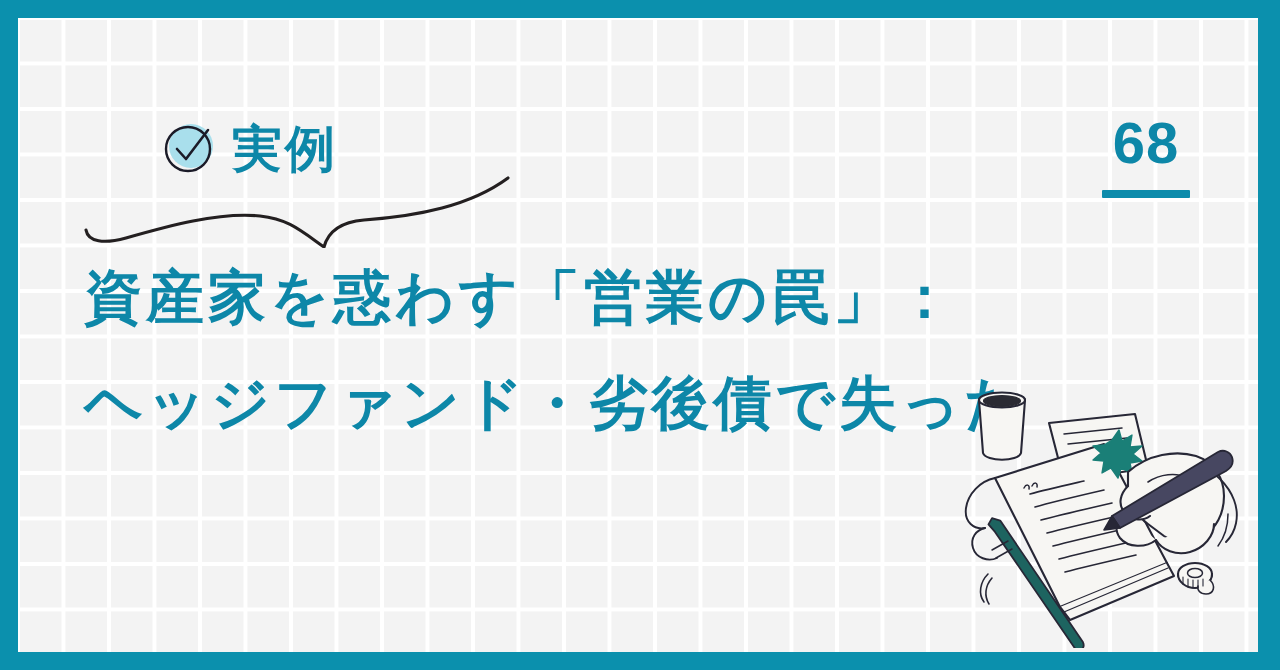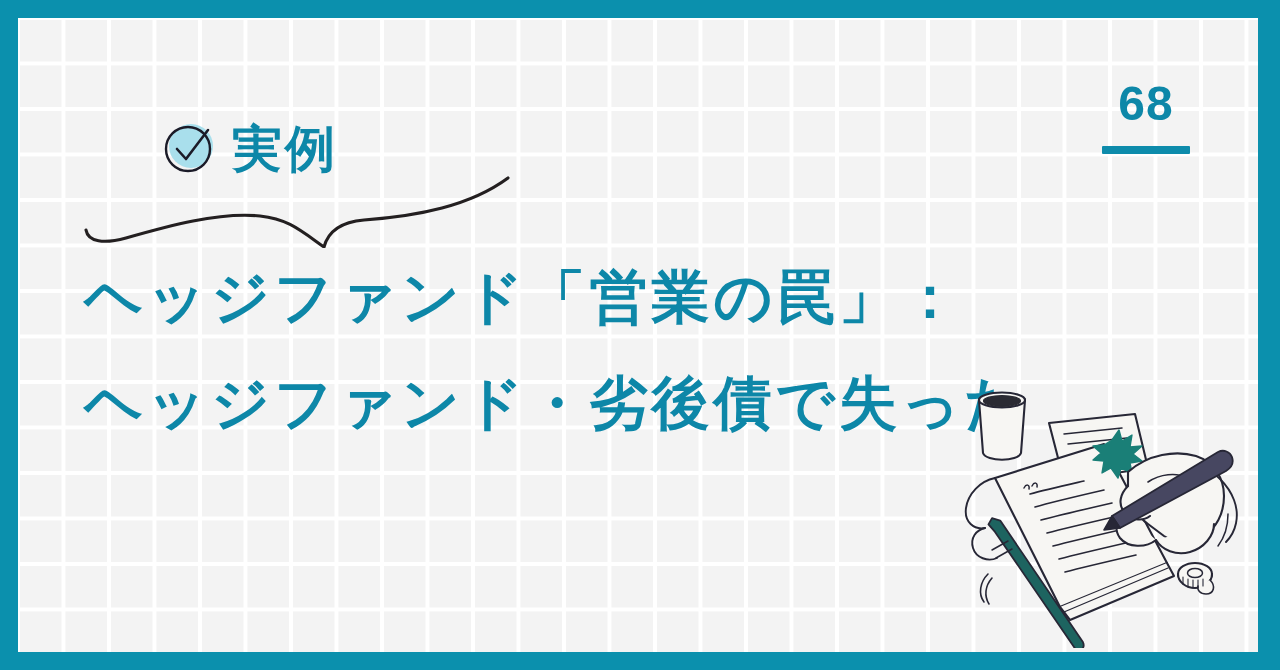--- a/index.html
+++ b/index.html
@@ -44,23 +44,24 @@
     position:absolute; left:60px; top:150px;
     width:460px; height:80px; pointer-events:none;
   }
 
   
   #page-num-wrap {
     position:absolute; right:68px; top:62px;
     text-align:center;
   }
   #page-num {
-    font-size:48px; font-weight:700; line-height:1;
+    font-size:58px; font-weight:700; line-height:1;
     color:#0d87a8; letter-spacing:1px;
     font-family:"Liberation Sans","DejaVu Sans",sans-serif;
+    margin-top:34px;
   }
   #page-num-rule {
     margin-top:18px;
     width:88px; height:8px; border-radius:1px;
     background:#0d8bab;
   }
 
   
   #title-block {
     position:absolute; left:66px; top:226px;
@@ -104,21 +105,21 @@
                C250 64, 262 54, 286 52
                C340 48, 392 38, 430 10" fill="none" stroke="#231f20" stroke-width="3.1" stroke-linecap="round"></path>
     </svg>
 
     <div id="page-num-wrap">
       <div id="page-num">68</div>
       <div id="page-num-rule"></div>
     </div>
 
     <div id="title-block">
-      <div class="title-line">ヘッジファンド「営業の罠」：</div>
+      <div class="title-line">資産家を惑わす「営業の罠」：</div>
       <div class="title-line">ヘッジファンド・劣後債で失った</div>
     </div>
 
     <svg id="illustration" viewBox="0 0 300 270">
 
       <g fill="none" stroke="#272736" stroke-width="2.1" stroke-linecap="round" stroke-linejoin="round">
 
         <g>
           <path d="M27 22 C27 14, 73 14, 73 22 L69 75 C66 84, 34 84, 31 75 Z" fill="#f7f6f3"></path>
           <ellipse cx="50" cy="22" rx="23" ry="7.5" fill="#f7f6f3"></ellipse>

